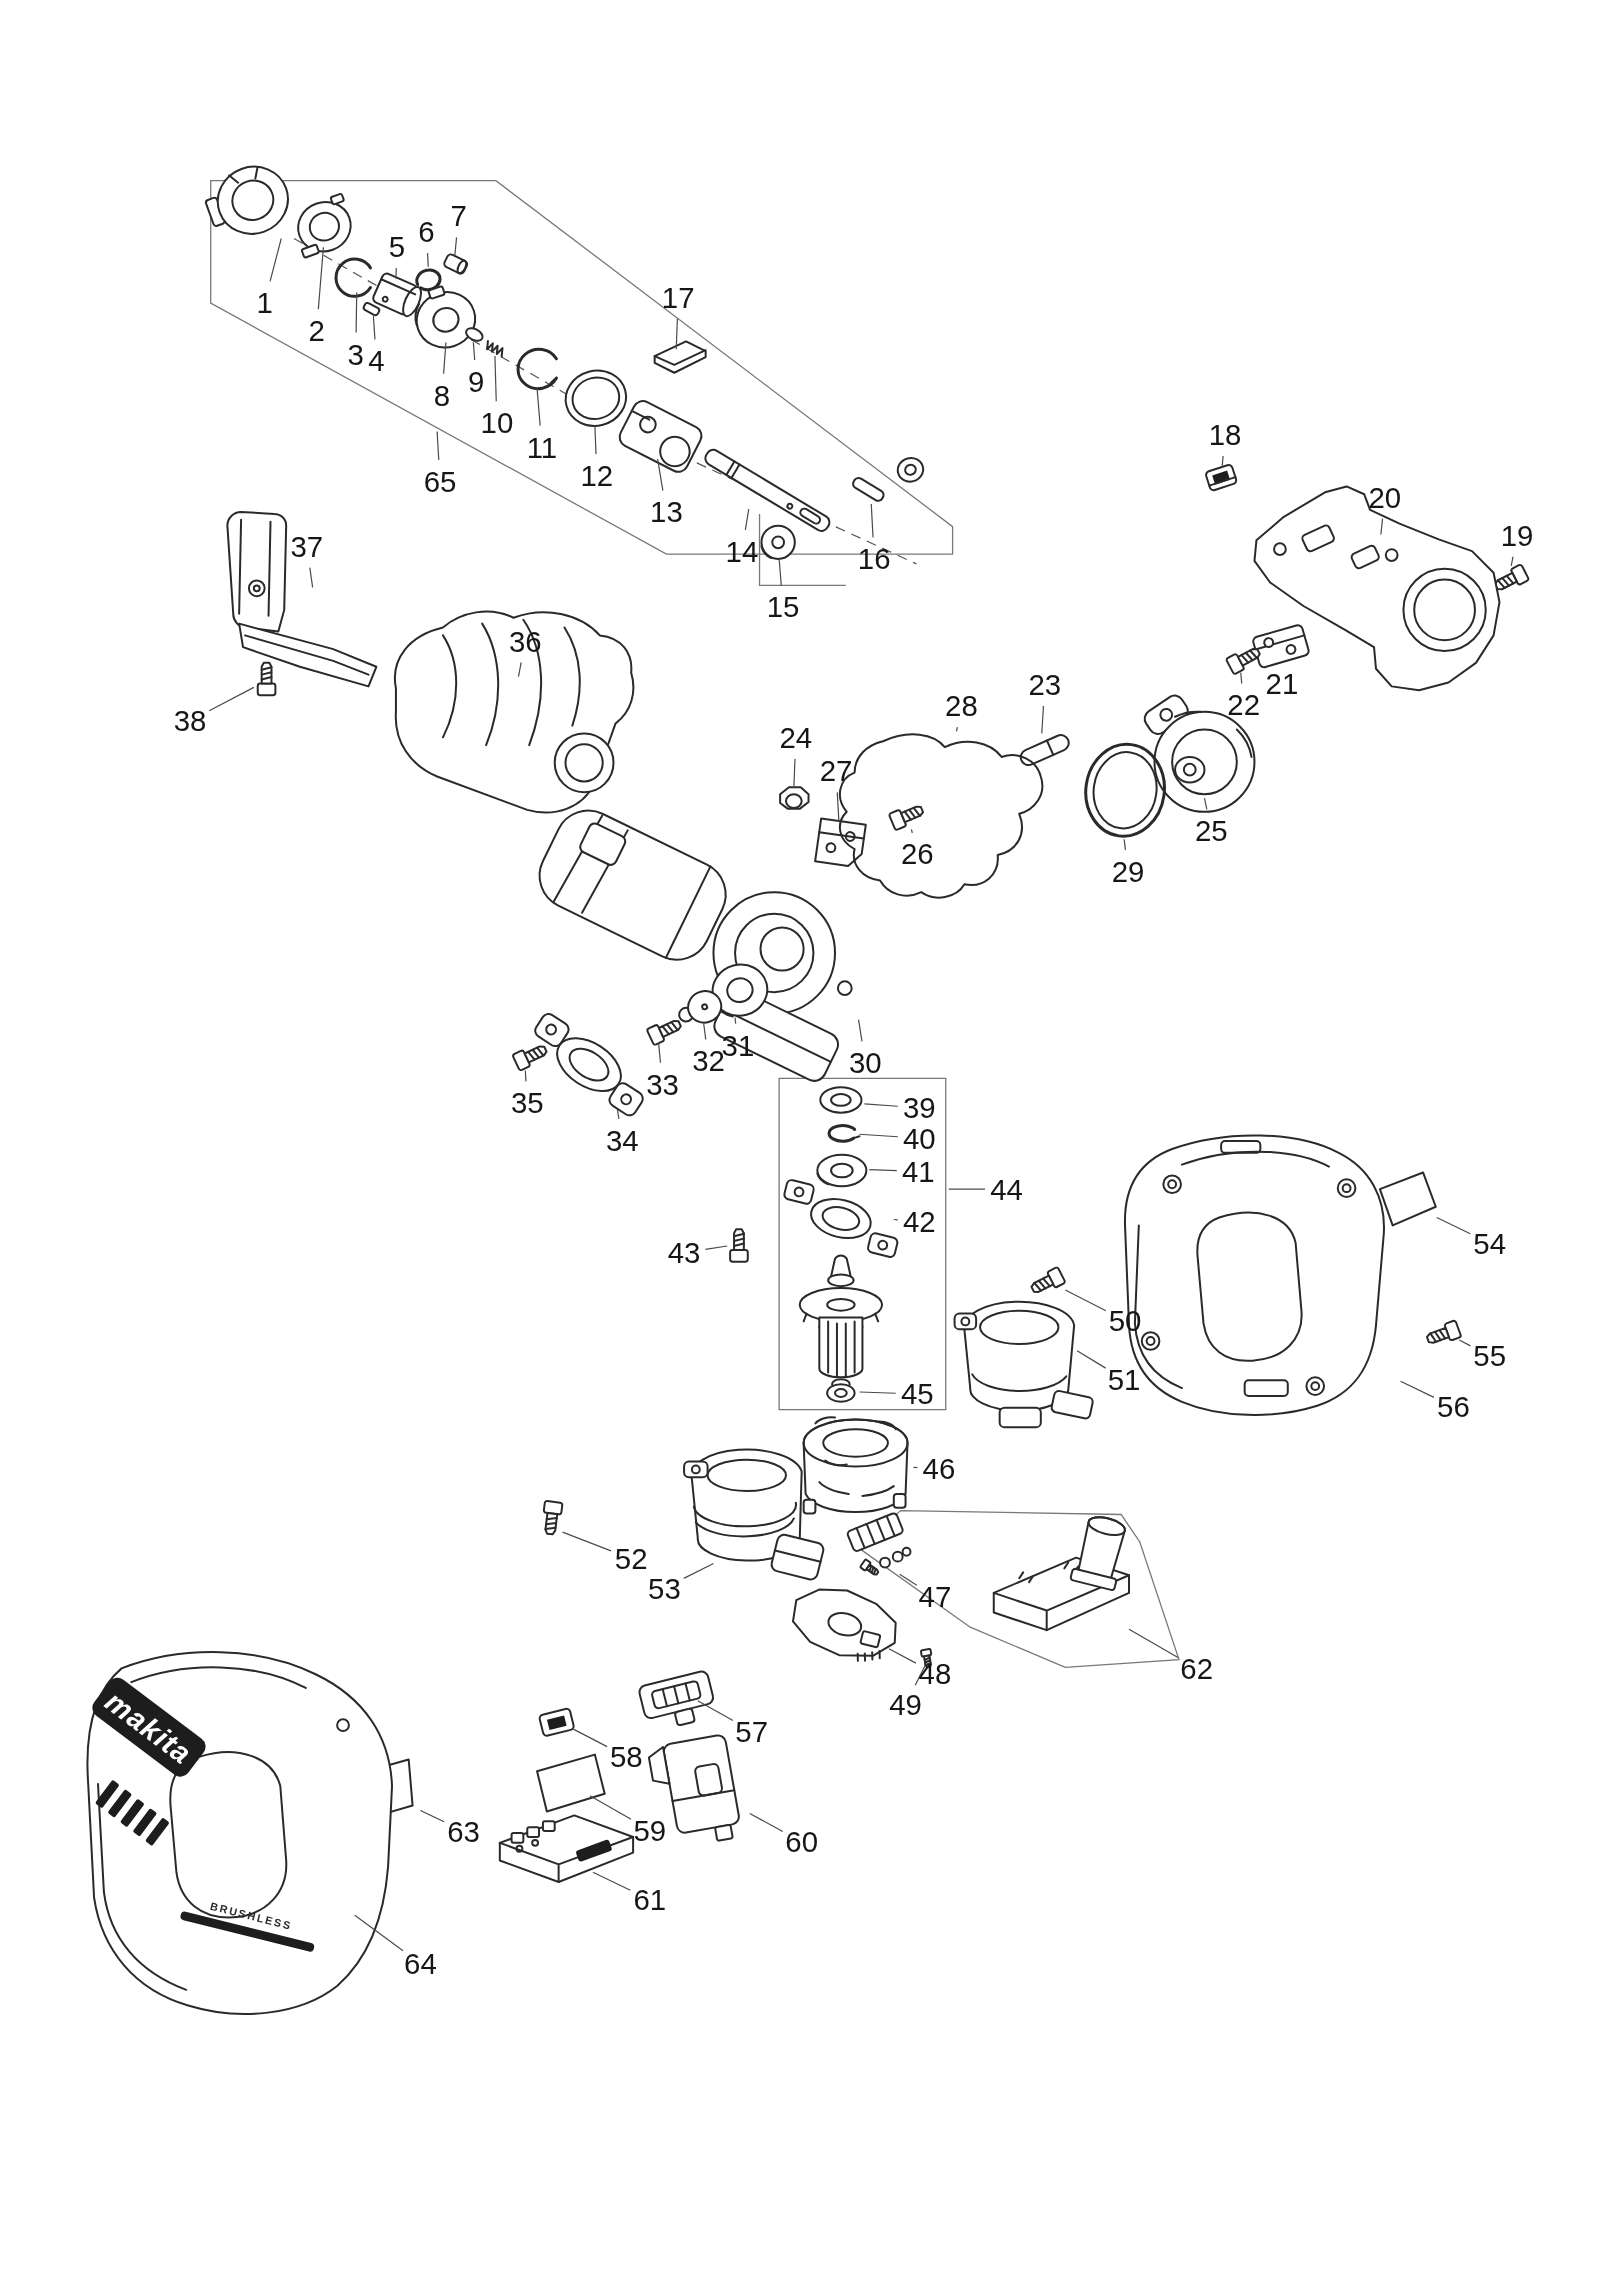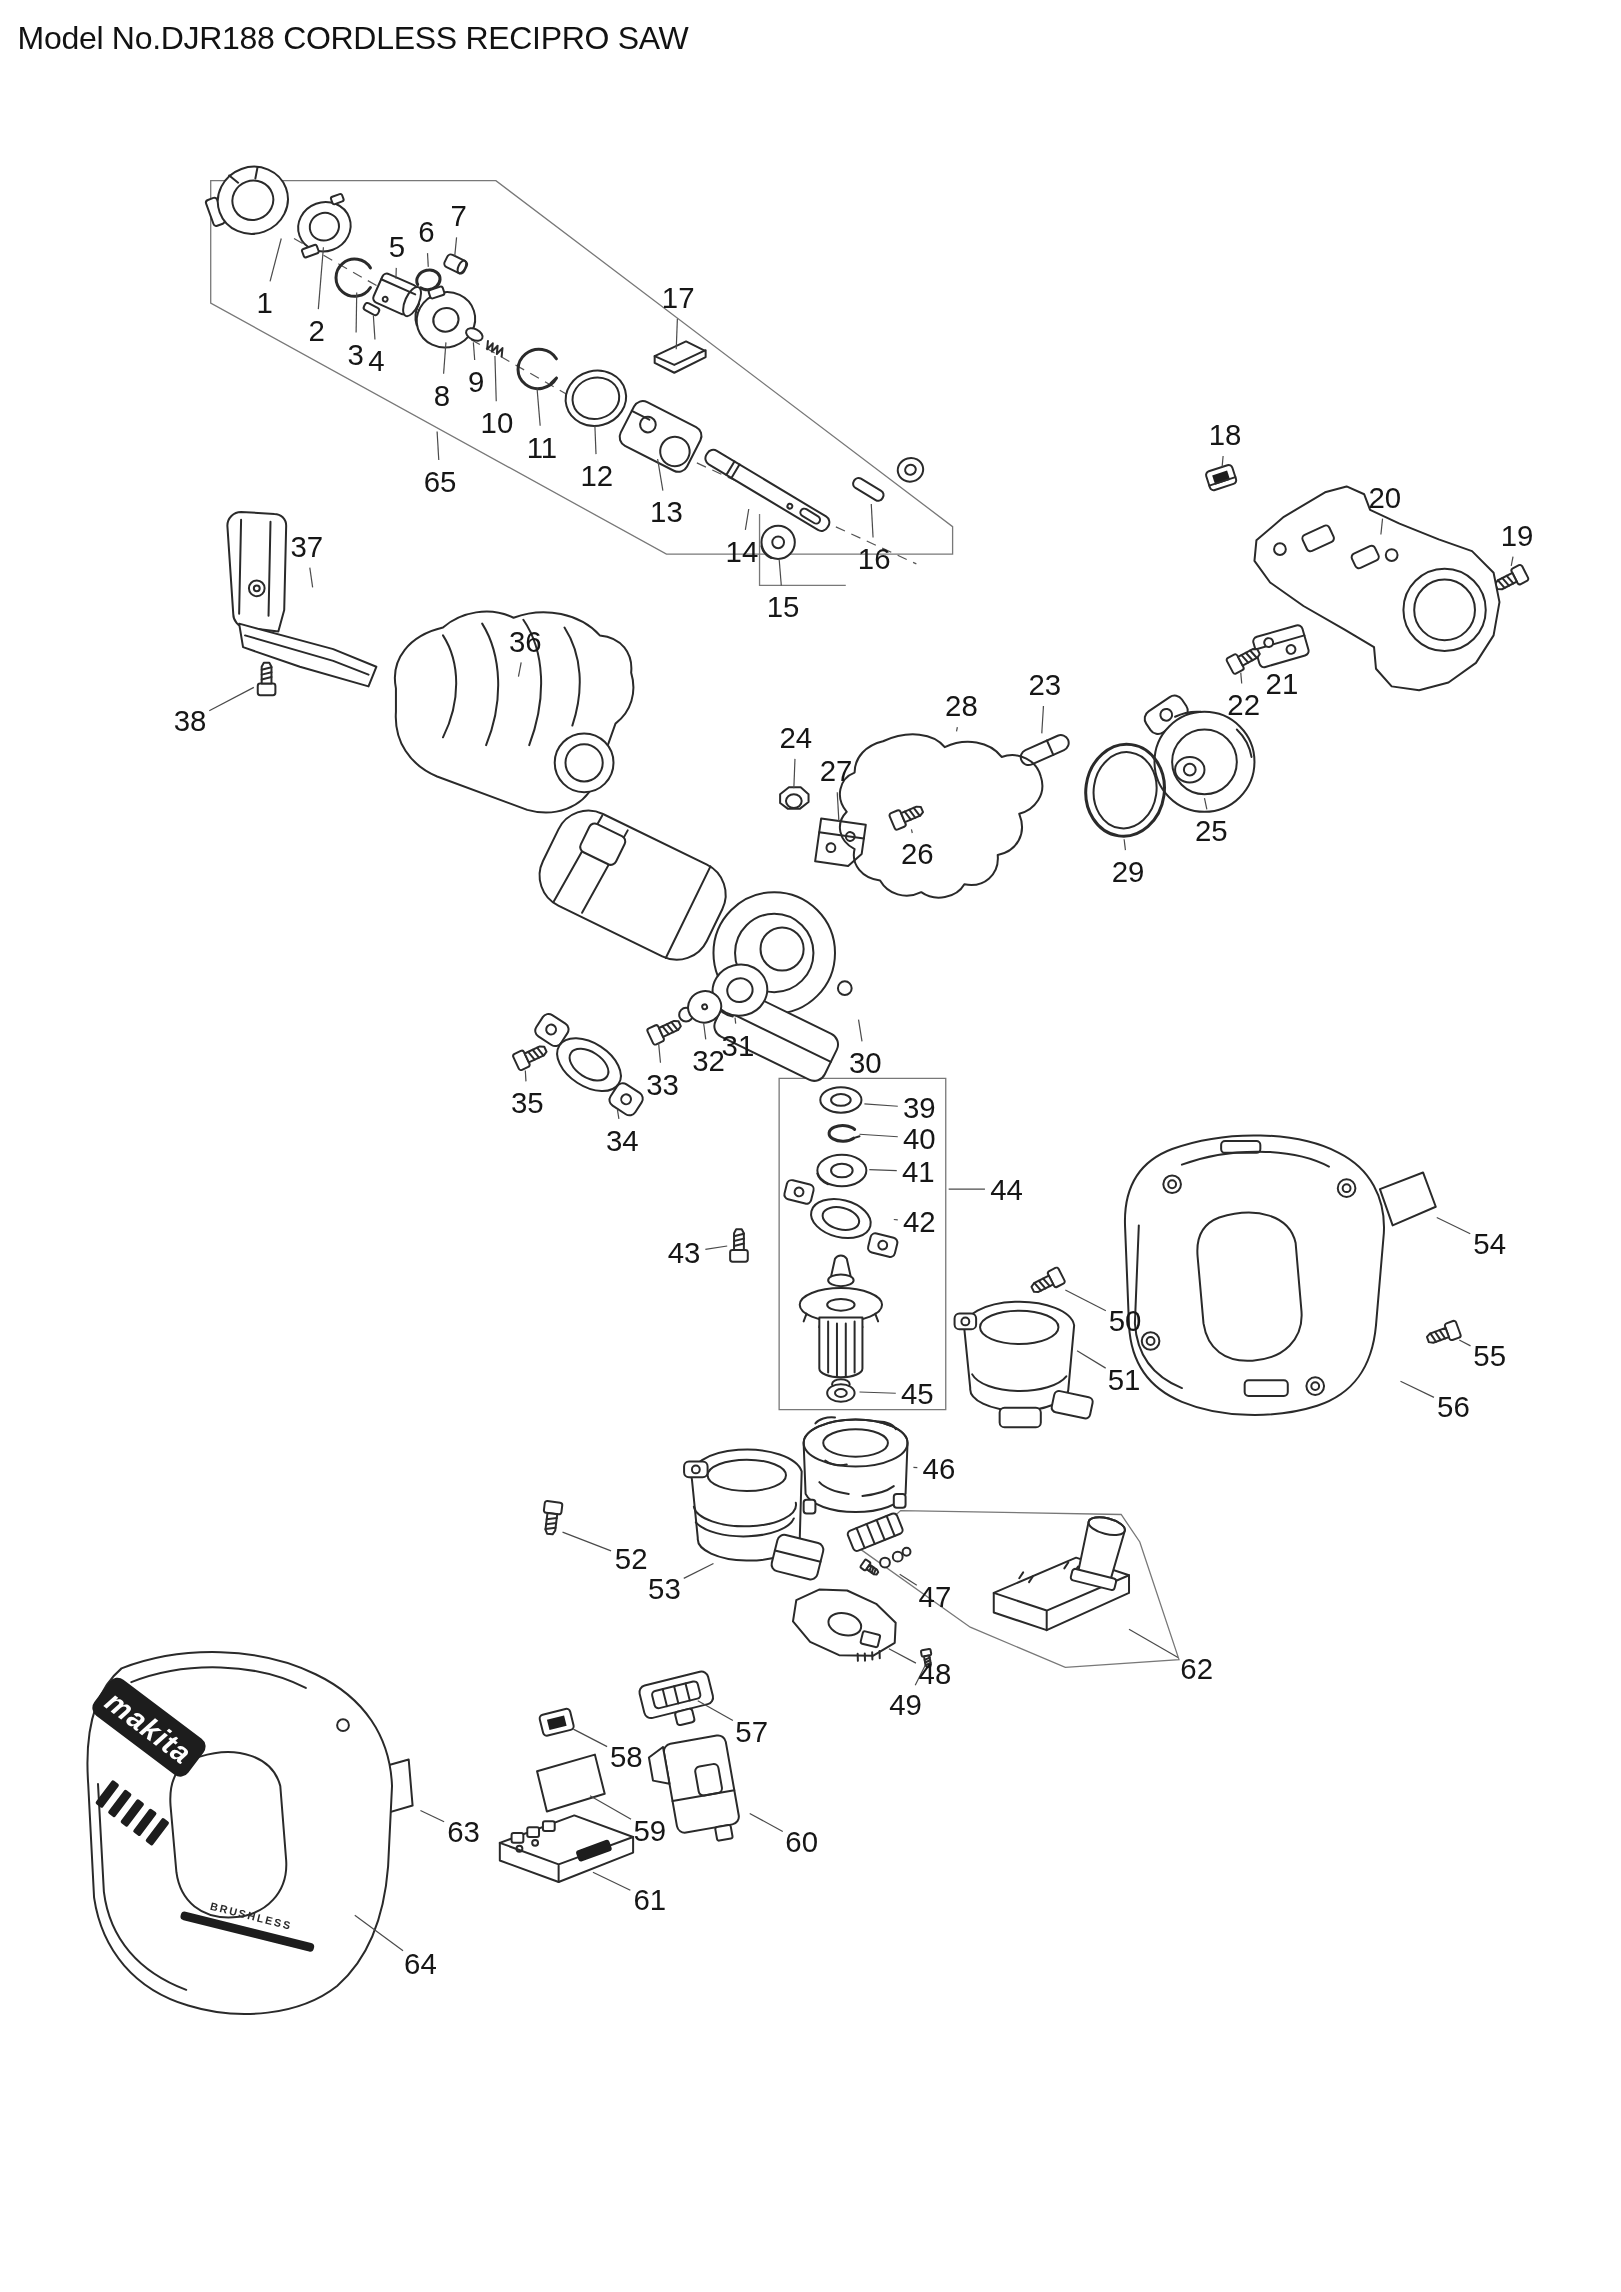--- a/index.html
+++ b/index.html
@@ -18,21 +18,20 @@
                text-anchor:middle;dominant-baseline:central}
   .logo{font:italic 700 30px "Liberation Sans",sans-serif;fill:#fff !important;stroke:none !important;
         text-anchor:middle;dominant-baseline:central;letter-spacing:1px}
   .brand2{font:700 11px "Liberation Sans",sans-serif;fill:#2a2a2a !important;stroke:none !important;
           text-anchor:middle;letter-spacing:2px}
 </style>
 </head>
 <body>
 
 <div class="canvas">
-  <div class="title">Model No.DJR188 CORDLESS RECIPRO SAW</div>
 
   <svg class="diagram" width="1621" height="2293" viewBox="0 0 1654 2339">
 
     <g>
       <path class="outline" d="M215,184 H506 L972,537 V565 H680 L215,309 z"></path>
       <path class="outline" d="M775,524 V597 H863"></path>
       <rect class="outline" x="795" y="1100" width="170" height="338"></rect>
       <path class="outline" d="M876,1579 L919,1541 L1144,1545 L1163,1573 L1203,1693 L1087,1701 L990,1660 z"></path>
       <path class="axis" d="M300,243 L610,420 M648,443 L935,575"></path>
     </g>

